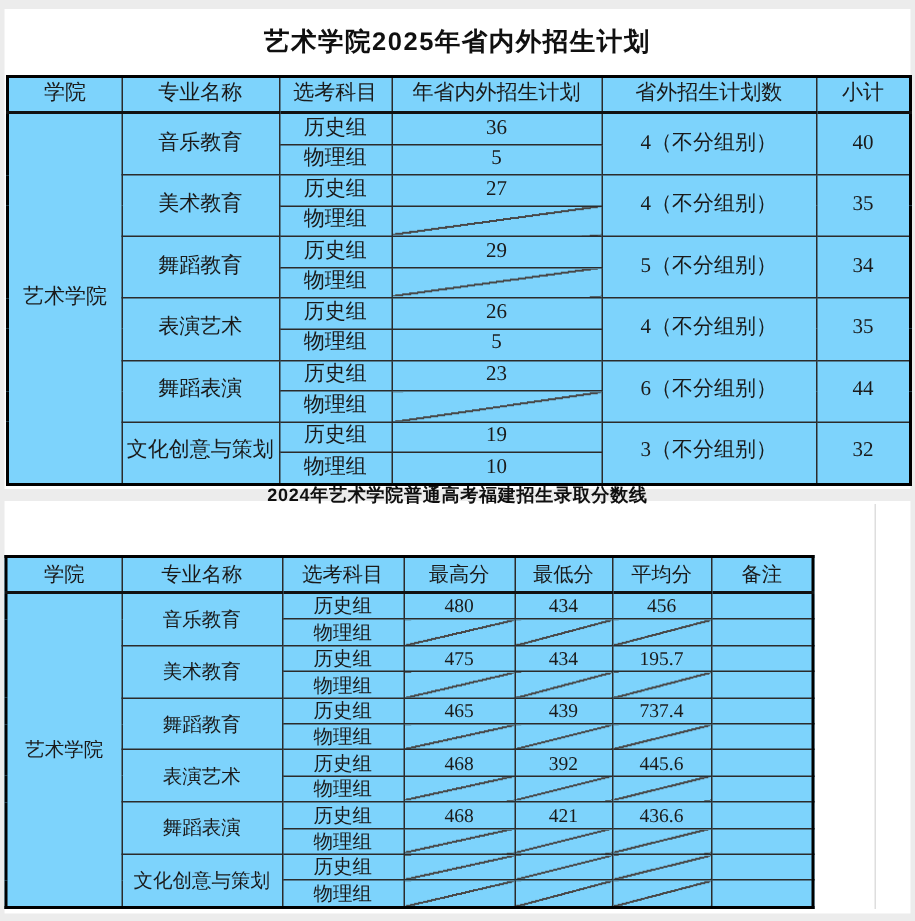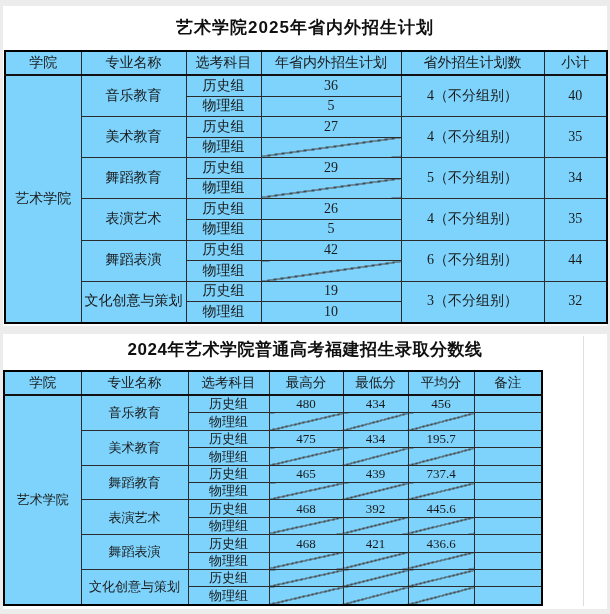--- a/index.html
+++ b/index.html
@@ -12,21 +12,21 @@
   .strip-left{left:0;top:0;width:3px;height:614px;}
   .strip-right{left:607px;top:0;width:3px;height:614px;}
   .strip-mid{left:0;top:326px;width:610px;height:8px;}
   .strip-bottom{left:0;top:609px;width:610px;height:5px;}
   .gridline-v{position:absolute;left:583px;top:336px;width:1px;height:270px;background:#dedede;}
 
   
   .title{position:absolute;left:0;width:610px;display:flex;align-items:center;justify-content:center;
          font-family:"Liberation Sans","DejaVu Sans",sans-serif;font-weight:700;color:#101010;}
   .title1{top:6px;height:42px;font-size:17px;letter-spacing:1px;}
-  .title2{top:332px;height:34px;font-size:17px;letter-spacing:0.5px;}
+  .title2{top:313px;height:34px;font-size:12px;letter-spacing:0.5px;}
 
   
   table.t{border-collapse:collapse;table-layout:fixed;position:absolute;background:#7dd3fc;}
   table.t th,table.t td{border:1px solid #2b2b2b;padding:0;text-align:center;vertical-align:middle;
        font-weight:normal;overflow:hidden;white-space:nowrap;line-height:1.05;}
   table.t{border:2px solid #000;}
   table.t tr.hd th{border-bottom:2px solid #111;}
   td.bb2{border-bottom-width:2px;border-bottom-color:#111;}
 
   .t1{left:4px;top:50px;width:602px;height:274px;font-size:14px;}
@@ -118,21 +118,21 @@
         <td class="bb2" rowspan="2">35</td>
       </tr>
       <tr>
         <td class="bb2">物理组</td>
         <td class="bb2">5</td>
       </tr>
 
       <tr>
         <td class="bb2" rowspan="2">舞蹈表演</td>
         <td>历史组</td>
-        <td>42</td>
+        <td>23</td>
         <td class="bb2" rowspan="2">6（不分组别）</td>
         <td class="bb2" rowspan="2">44</td>
       </tr>
       <tr>
         <td class="bb2">物理组</td>
         <td class="bb2 slash"></td>
       </tr>
 
       <tr>
         <td class="bb2" rowspan="2">文化创意与策划</td>

